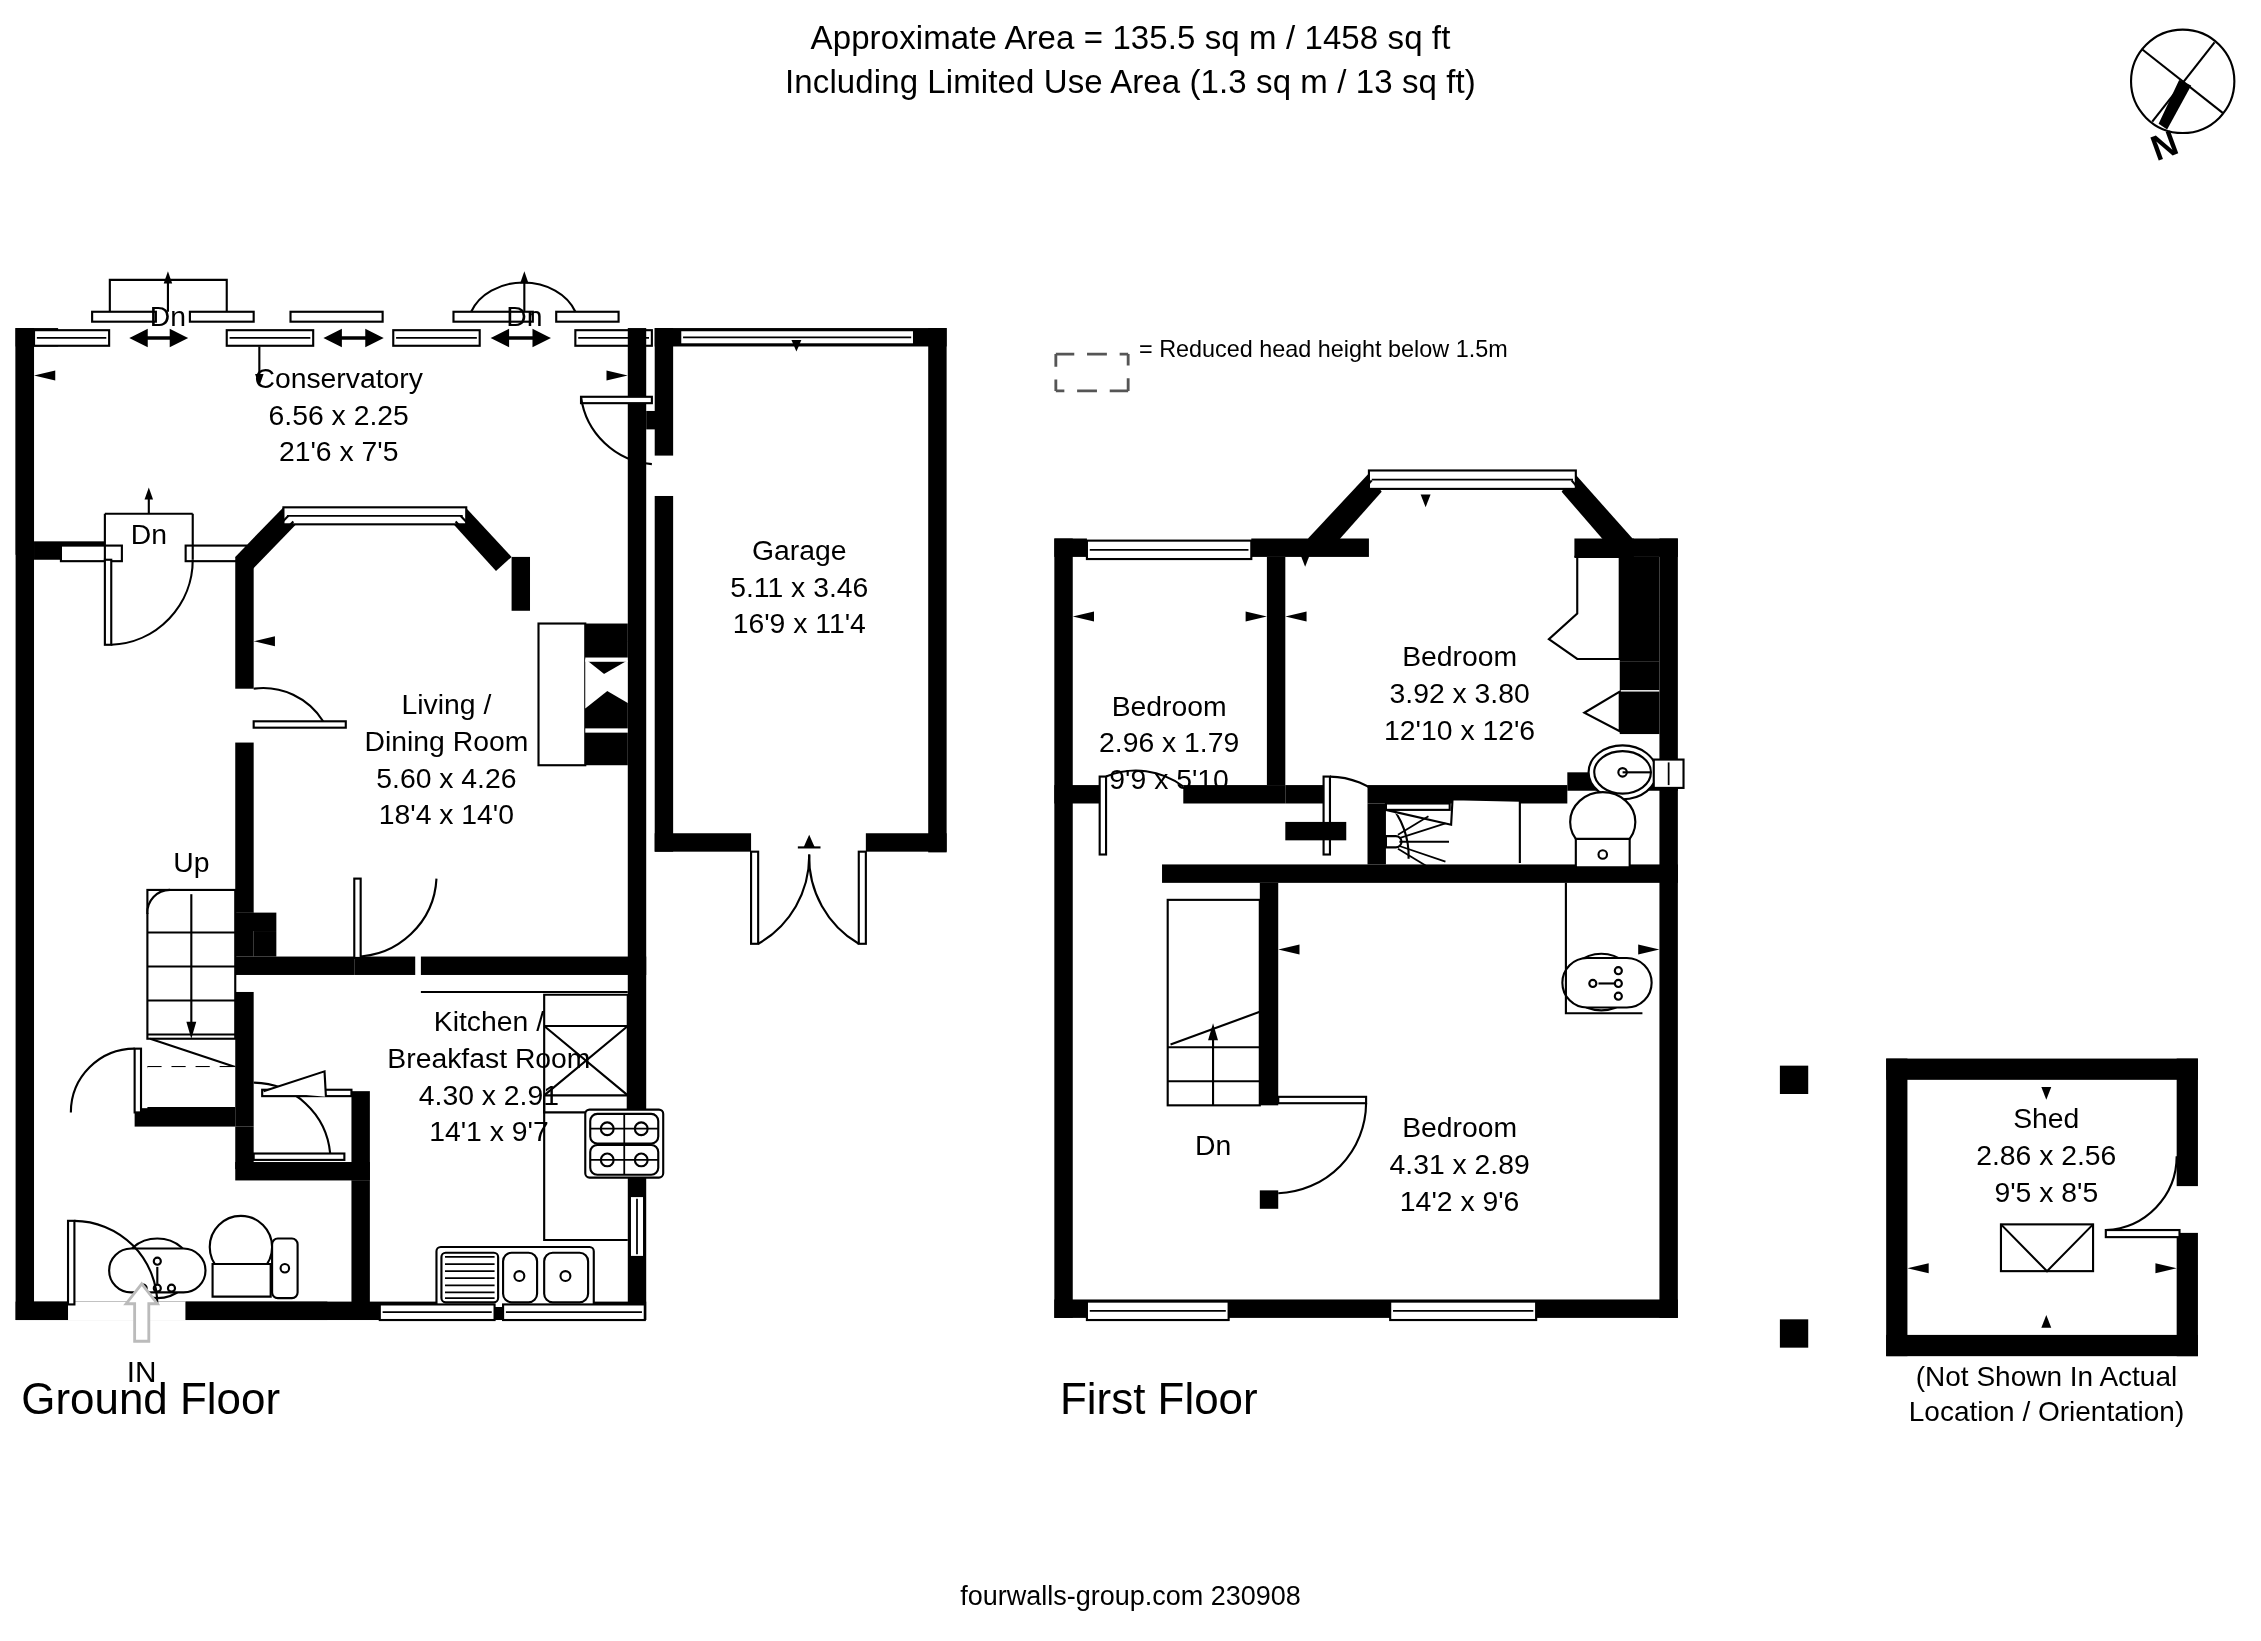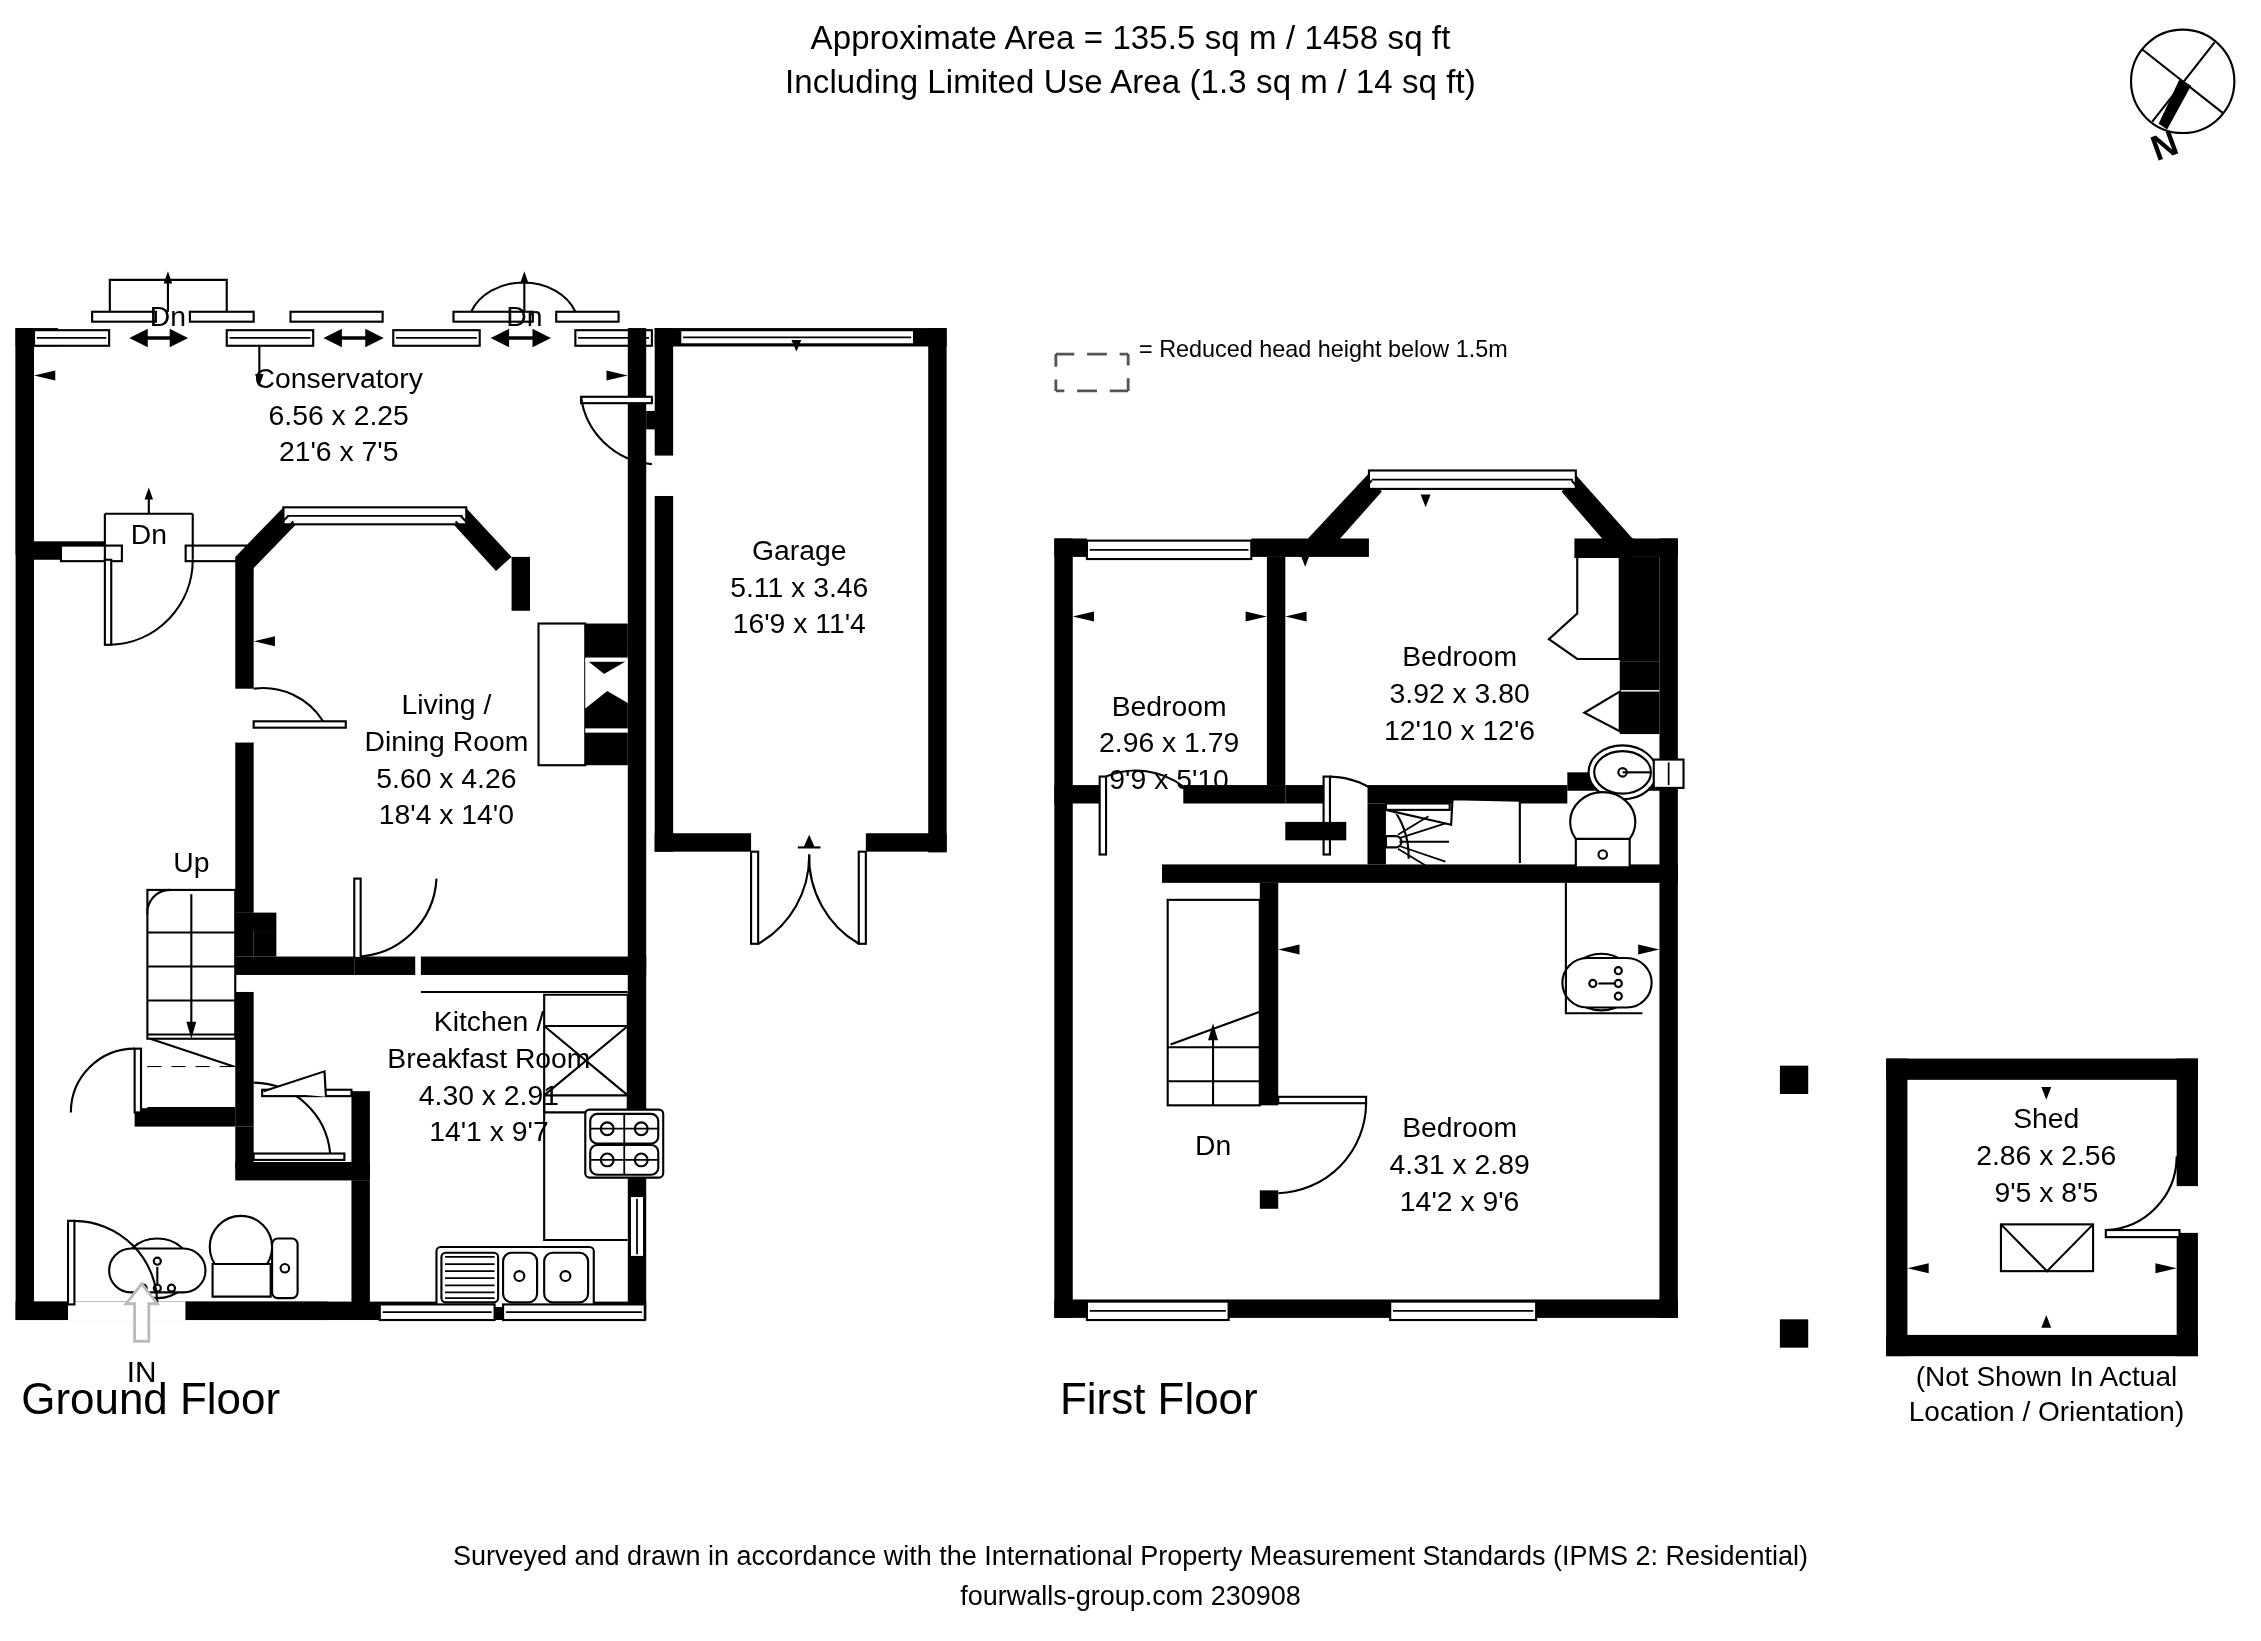--- a/index.html
+++ b/index.html
@@ -18,21 +18,21 @@
   .smlbl{font-size:40px;text-anchor:middle;}
   .inlbl{font-size:42px;text-anchor:middle;}
 </style>
 </head>
 <body>
 
 <div id="plan-root">
 
   <div class="hdr" style="top:15.6px;left:0;">
     <div>Approximate  Area = 135.5 sq m / 1458 sq ft</div>
-    <div>Including Limited Use Area (1.3 sq m / 14 sq ft)</div>
+    <div>Including Limited Use Area (1.3 sq m / 13 sq ft)</div>
   </div>
 
   <svg style="position:absolute;left:2073px;top:14px;" width="184" height="163" viewBox="0 0 260 230">
     <circle cx="155" cy="95" r="73" fill="none" stroke="#000" stroke-width="3"></circle>
     <line x1="98" y1="50" x2="212" y2="140" stroke="#000" stroke-width="3"></line>
     <line x1="200" y1="40" x2="112" y2="152" stroke="#000" stroke-width="3"></line>
     <polygon points="150,93 167,101 133,163 121,155" fill="#000"></polygon>
     <text x="118" y="208" font-size="50" font-weight="bold" transform="rotate(-20 118 208)">N</text>
   </svg>
 
@@ -515,18 +515,17 @@
     </g>
 
   </svg>
 
   <div class="shednote" style="left:1827px;top:1359px;">
     <div>(Not Shown In Actual</div>
     <div>Location / Orientation)</div>
   </div>
 
   <div class="ftr" style="bottom:25.5px;left:0;">
-    <div>Surveyed and drawn in accordance with the International Property Measurement Standards (IPMS 2: Residential)</div>
     <div>fourwalls-group.com 230908</div>
   </div>
 
 </div>
 
 
 </body></html>

